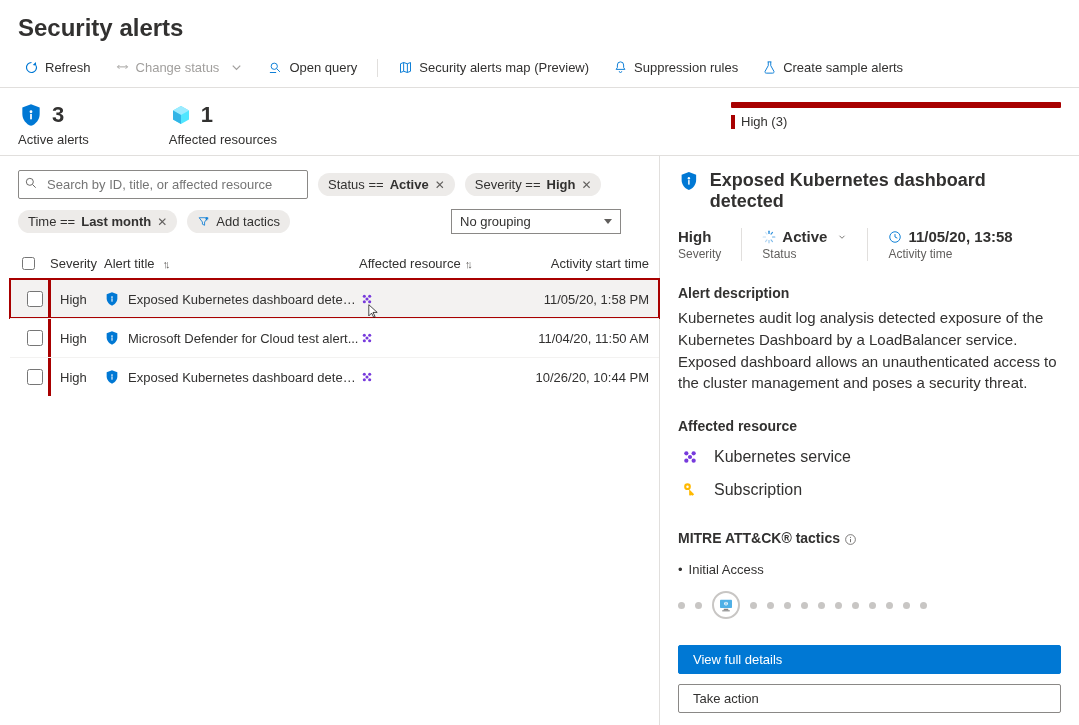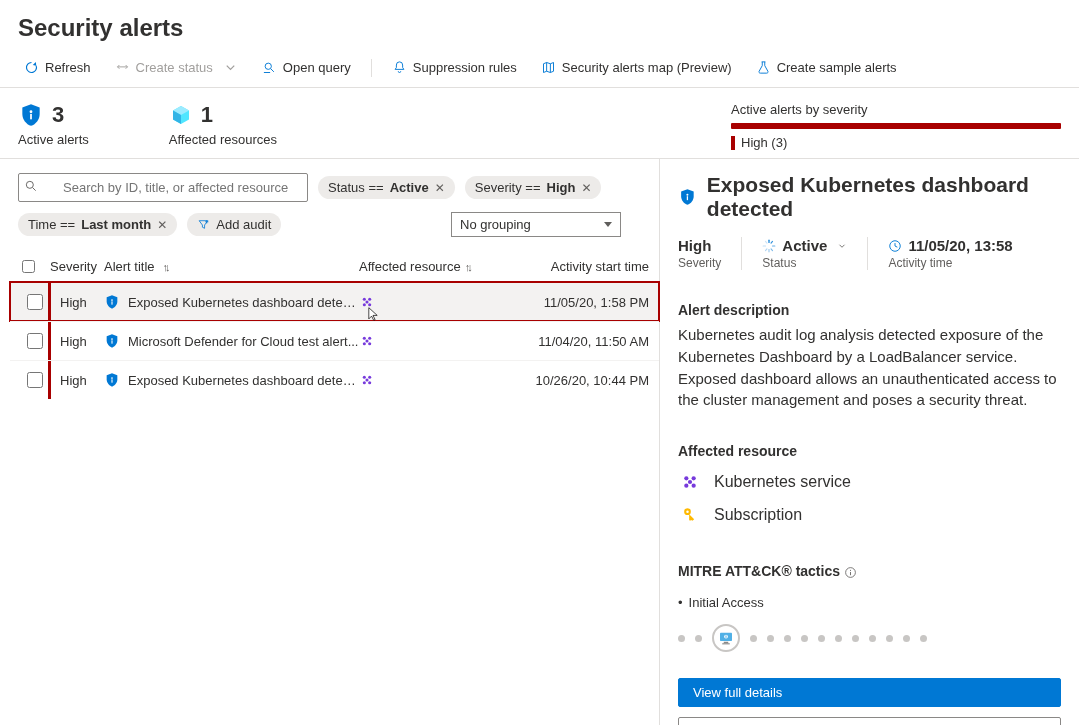--- a/index.html
+++ b/index.html
@@ -23,21 +23,21 @@
   .severity-bar { height:6px; background:#a80000; width:100%; border-radius:1px; margin-bottom:6px;}
   .severity-legend { font-size:13px; display:flex; align-items:center; gap:6px;}
   .legend-chip { width:4px; height:14px; background:#a80000; display:inline-block;}
   
   .main-split { display:flex; }
   .left-col { width:660px; padding:14px 0 0 10px; border-right:1px solid #e1dfdd; min-height:520px;}
   .right-col { flex:1; padding:14px 18px 14px 18px;}
 
   .filters-row { display:flex; align-items:center; flex-wrap:wrap; gap:10px; padding:0 8px;}
   .search-input-wrap { position:relative; width:290px;}
-  .search-input-wrap input { width:100%; padding:6px 8px 6px 44px; border:1px solid #8a8886; font-size:13px; border-radius:2px;}
+  .search-input-wrap input { width:100%; padding:6px 8px 6px 28px; border:1px solid #8a8886; font-size:13px; border-radius:2px;}
   .search-input-wrap svg { position:absolute; left:6px; top:6px; width:14px; height:14px; color:#605e5c;}
   .pill { background:#edebe9; border-radius:14px; padding:4px 10px; font-size:13px; display:flex; align-items:center; gap:6px;}
   .pill .x { color:#605e5c; font-size:12px; cursor:pointer; }
   .pill b, .pill strong { font-weight:600;}
   .add-filter-pill svg { width:13px; height:13px; }
   .filters-row2 { display:flex; align-items:center; gap:10px; padding:10px 8px 0 8px;}
   .grouping-select { margin-left:auto; margin-right:30px; border:1px solid #8a8886; padding:4px 22px 4px 8px; font-size:13px; width:170px; position:relative; background:#fff;}
   .grouping-select::after { content:""; position:absolute; right:8px; top:9px; border-left:4px solid transparent; border-right:4px solid transparent; border-top:5px solid #605e5c;}
 
   .table { margin-top:14px; }
@@ -56,33 +56,33 @@
   .cell-sev { width:54px; padding-left:10px;}
   .cell-title { flex:1; display:flex; align-items:center; gap:8px; overflow:hidden; white-space:nowrap;}
   .cell-title-text { overflow:hidden; text-overflow:ellipsis;}
   .cell-res { width:160px; display:flex; align-items:center;}
   .cell-time { width:140px; text-align:right; padding-right:10px; color:#323130;}
   .shield-small { width:16px; height:16px; flex-shrink:0;}
   .res-icon { width:16px; height:16px; }
   .cursor-img { position:absolute; width:14px; height:18px; pointer-events:none;}
 
   
-  .detail-header { display:flex; align-items:center; gap:10px; font-size:21px; font-weight:600; margin-bottom:16px;}
+  .detail-header { display:flex; gap:10px; font-size:18px; font-weight:600; margin-bottom:16px;}
   .detail-header svg { width:22px; height:22px;}
   .detail-strip { display:flex; gap:0;}
   .detail-block { padding:0 20px; border-right:1px solid #e1dfdd;}
   .detail-block:first-child { padding-left:0;}
   .detail-block:last-child { border-right:none;}
   .detail-value { font-size:15px; font-weight:600; display:flex; align-items:center; gap:6px;}
   .detail-label { font-size:12px; color:#605e5c; margin-top:2px;}
   .status-spinner { width:14px; height:14px; color:#0078d4;}
   .clock-icon { width:14px; height:14px; color:#0078d4;}
   .detail-chev { color:#605e5c; font-size:11px; margin-left:4px;}
   
-  .section-title { font-size:14px; font-weight:600; margin-top:32px; margin-bottom:6px;}
+  .section-title { font-size:14px; font-weight:600; margin-top:24px; margin-bottom:6px;}
   .desc-text { font-size:15px; line-height:1.45;}
   .resource-list { }
   .resource-item { display:flex; align-items:center; gap:12px; padding:6px 0;}
   .resource-item .ri-icon { width:24px; display:flex; justify-content:center;}
   .tactic { font-size:13px; margin-top:16px; display:flex; align-items:center; gap:6px;}
   .tactic::before { content:"•"; }
   .timeline { display:flex; align-items:center; gap:10px; margin-top:14px; flex-wrap:wrap;}
   .tdot { width:7px; height:7px; border-radius:50%; background:#c8c6c4;}
   .timeline-active { width:28px; height:28px; border:2px solid #c8c6c4; border-radius:50%; display:flex; align-items:center; justify-content:center;}
   .timeline-active svg { width:18px; height:18px;}
@@ -190,43 +190,43 @@
   <div class="toolbar-item">
     <svg viewBox="0 0 24 24">
         <use href="#refresh-ic"></use>
       </svg>
     <span>Refresh</span>
   </div>
   <div class="toolbar-item disabled">
     <svg viewBox="0 0 24 24" style="color:#a19f9d">
         <use href="#arrow-rl"></use>
       </svg>
-    <span>Create status</span>
+    <span>Change status</span>
     <svg class="chev" width="10" height="10" viewBox="0 0 24 24">
         <path d="M6 9l6 6 6-6" fill="none" stroke="#a19f9d" stroke-width="2"></path>
       </svg>
   </div>
   <div class="toolbar-item">
     <svg viewBox="0 0 24 24" style="color:#0078d4">
         <use href="#query-ic"></use>
       </svg>
     <span>Open query</span>
   </div>
   <div class="toolbar-sep"></div>
   <div class="toolbar-item">
     <svg viewBox="0 0 24 24" style="color:#0078d4">
-        <use href="#bell-ic"></use>
-      </svg>
-    <span>Suppression rules</span>
+        <use href="#map-ic"></use>
+      </svg>
+    <span>Security alerts map (Preview)</span>
   </div>
   <div class="toolbar-item">
     <svg viewBox="0 0 24 24" style="color:#0078d4">
-        <use href="#map-ic"></use>
-      </svg>
-    <span>Security alerts map (Preview)</span>
+        <use href="#bell-ic"></use>
+      </svg>
+    <span>Suppression rules</span>
   </div>
   <div class="toolbar-item">
     <svg viewBox="0 0 24 24" style="color:#0078d4">
         <use href="#beaker-ic"></use>
       </svg>
     <span>Create sample alerts</span>
   </div>
 </div>
 
 <div class="summary-row">
@@ -242,21 +242,20 @@
   <div class="summary-block">
     <div class="summary-top">
       <svg class="cube" viewBox="0 0 24 24">
           <use href="#cube-ic"></use>
         </svg>
       <span>1</span>
     </div>
     <div class="summary-bottom">Affected resources</div>
   </div>
   <div class="severity-box">
-    <div class="severity-title">Active alerts by severity</div>
     <div class="severity-bar"></div>
     <div class="severity-legend">
       <span class="legend-chip"></span>
       <span>High (3)</span>
     </div>
   </div>
 </div>
 
 <div class="main-split">
   <div class="left-col">
@@ -283,21 +282,21 @@
     <div class="filters-row2">
       <div class="pill">
         <span>Time == </span>
           <b>Last month</b>
         <span class="x">✕</span>
       </div>
       <div class="pill add-filter-pill">
         <svg viewBox="0 0 24 24">
             <use href="#filter-ic"></use>
           </svg>
-        <span>Add audit</span>
+        <span>Add tactics</span>
       </div>
       <div class="grouping-select">
         <span>No grouping</span>
       </div>
     </div>
 
     <div class="table">
       <div class="thead">
         <div class="th-check"><input type="checkbox" style=""></div>
         <div class="th-sev">Severity</div>

